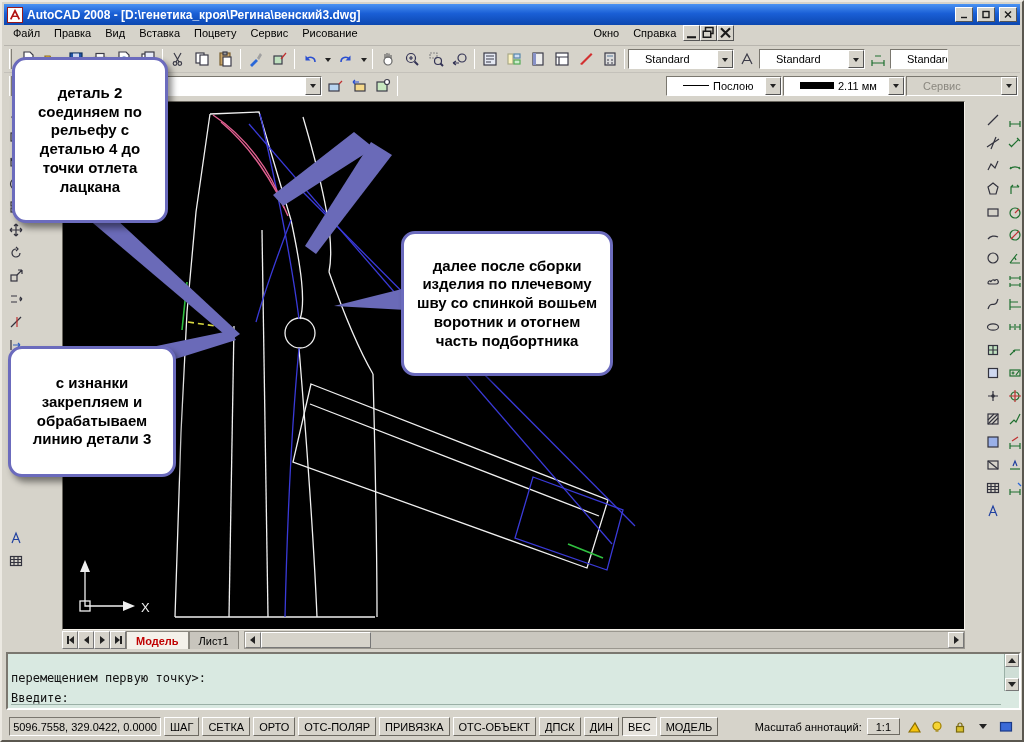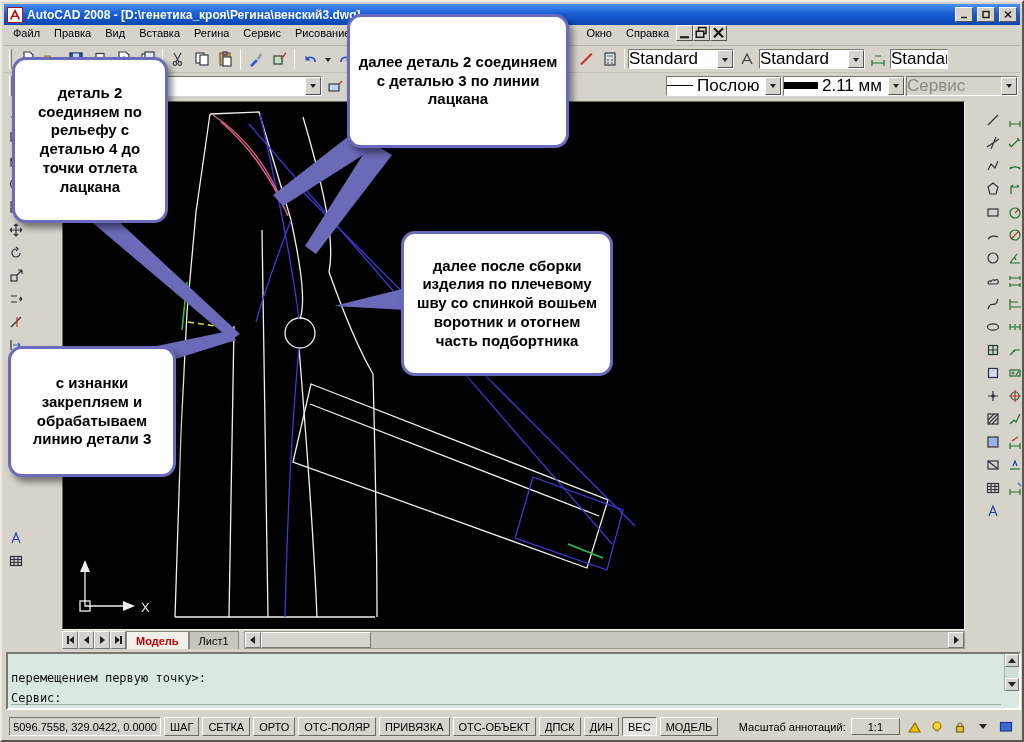--- a/index.html
+++ b/index.html
@@ -32,21 +32,21 @@
   #tb2{top:70px;border-top:1px solid #c4c1ba}
   .grip{width:3px;height:20px;border-left:1px solid #fff;border-right:1px solid #807d75;margin:0 3px}
   .tbtn{width:23px;height:22px;background:#d6d3ca;border:1px solid #d6d3ca;display:flex;align-items:center;justify-content:center;padding:0}
   .sep{width:1px;height:20px;background:#96938b;border-right:1px solid #fff;margin:0 2px}
   .i{width:16px;height:16px}
   .i *{fill:none;stroke:#3b3b48;stroke-width:1.2}
   .i2{width:14px;height:14px}
   .i2 *{fill:none;stroke:#33333e;stroke-width:1.2}
   svg.dim *{stroke:#1f7030}
   .combo{height:20px;background:#fff;border:1px solid;border-color:#7a776f #fff #fff #7a776f;
-         display:flex;align-items:center;font-size:17px;padding-left:0;overflow:hidden}
+         display:flex;align-items:center;font-size:11px;padding-left:16px;overflow:hidden}
   .combo .val{flex:1;white-space:nowrap;overflow:hidden}
   .drop{width:16px;height:18px;background:#d6d3ca;border:1px solid;border-color:#fff #555 #555 #fff;
         display:flex;align-items:center;justify-content:center;margin-left:auto;flex:none;padding:0}
   .arr{width:0;height:0;border:3px solid transparent;border-top:4px solid #222;margin-top:4px}
   .combo.disabled{background:#d6d3ca;color:#8a877f}
   .flexsp{flex:1}
   .lwbar{width:34px;height:7px;background:#000;margin-right:4px;flex:none}
   .ltline{width:26px;height:0;border-top:1.5px solid #000;margin-right:4px;flex:none}
   .lic{width:13px;height:13px;margin-right:1px;flex:none}
   
@@ -88,21 +88,21 @@
   
   .status{position:absolute;left:2px;top:711px;right:2px;height:27px;display:flex;align-items:center;gap:3px;
           font-size:11px;padding:0 5px}
   .coords{width:152px;height:19px;border:1px solid;border-color:#7a776f #fff #fff #7a776f;
           display:flex;align-items:center;justify-content:center;white-space:nowrap}
   .toggle{height:19px;padding:0 5px;background:#d6d3ca;border:1px solid;border-color:#fff #6d6a62 #6d6a62 #fff;
           display:flex;align-items:center;white-space:nowrap}
   .toggle.pressed{border-color:#6d6a62 #fff #fff #6d6a62;background:#e6e3dc}
   .anno{margin-left:auto;display:flex;align-items:center;gap:5px}
   .sicon{width:18px;height:18px;display:flex;align-items:center;justify-content:center;padding:0;background:transparent;border:none}
-  .scaleval{height:17px;padding:0 16px;border:1px solid;border-color:#fff #6d6a62 #6d6a62 #fff;display:flex;align-items:center}
+  .scaleval{height:17px;padding:0 8px;border:1px solid;border-color:#fff #6d6a62 #6d6a62 #fff;display:flex;align-items:center}
   
   .callout{position:absolute;z-index:50;background:#fff;border:3px solid #6b6bbd;border-radius:14px;
            box-shadow:4px 5px 6px rgba(0,0,0,.45);display:flex;align-items:center;justify-content:center;
            text-align:center;font-weight:bold;font-size:15px;line-height:1.25;padding:6px 8px;color:#000}
   #co1{left:10px;top:55px;width:156px;height:166px}
   #co2{left:345px;top:12px;width:222px;height:134px}
   #co3{left:399px;top:229px;width:212px;height:145px}
   #co4{left:6px;top:344px;width:168px;height:131px}
   .tails{position:absolute;left:0;top:0;width:1024px;height:742px;z-index:40;pointer-events:none}
 </style>
@@ -134,21 +134,21 @@
           <path d="M2 1.5l6 6M8 1.5l-6 6"></path>
         </svg>
       </button>
   </div>
 
   <div class="menubar">
     <div class="menu-item">Файл</div>
     <div class="menu-item">Правка</div>
     <div class="menu-item">Вид</div>
     <div class="menu-item">Вставка</div>
-    <div class="menu-item">Регина</div>
+    <div class="menu-item">Поцвету</div>
     <div class="menu-item">Сервис</div>
     <div class="menu-item">Рисование</div>
     <div class="menu-gap"></div>
     <div class="menu-item">Окно</div>
     <div class="menu-item">Справка</div>
     <button class="mini">
         <svg viewBox="0 0 10 9">
           <path d="M2 7.5h6" fill="none" stroke="#1a1a1a" stroke-width="1.4"></path>
         </svg>
       </button>
@@ -796,21 +796,21 @@
       <div class="cmd-line">перемещением первую точку&gt;:</div>
     </div>
     <div class="vscroll">
       <button class="vsbtn">
           <span class="tri u"></span>
         </button>
       <button class="vsbtn">
           <span class="tri d"></span>
         </button>
     </div>
-    <div class="cmd-prompt">Сервис:</div>
+    <div class="cmd-prompt">Введите:</div>
   </div>
 
   <div class="status">
     <div class="coords">5096.7558, 329.0422, 0.0000</div>
     <div class="toggle">ШАГ</div>
     <div class="toggle">СЕТКА</div>
     <div class="toggle">ОРТО</div>
     <div class="toggle">ОТС-ПОЛЯР</div>
     <div class="toggle">ПРИВЯЗКА</div>
     <div class="toggle">ОТС-ОБЪЕКТ</div>
@@ -853,17 +853,16 @@
     <g stroke="none" fill="#6a6ab8">
       <polygon points="85,216 113,216 238,332 229,338"></polygon>
       <polygon points="352,130 372,146 281,204 271,193"></polygon>
       <polygon points="369,140 390,153 314,252 303,244"></polygon>
       <polygon points="404,286 404,308 332,304"></polygon>
       <polygon points="140,347 167,359 234,338 227,329"></polygon>
     </g>
   </svg>
 
   <div class="callout" id="co1">деталь 2 соединяем по рельефу с деталью 4 до точки отлета лацкана</div>
-  <div class="callout" id="co2">далее деталь 2 соединяем с деталью 3 по линии лацкана</div>
   <div class="callout" id="co3">далее после сборки изделия по плечевому шву со спинкой вошьем воротник и отогнем часть подбортника</div>
   <div class="callout" id="co4">с изнанки закрепляем и обрабатываем линию детали 3</div>
 
 </div>
 
 </body></html>

